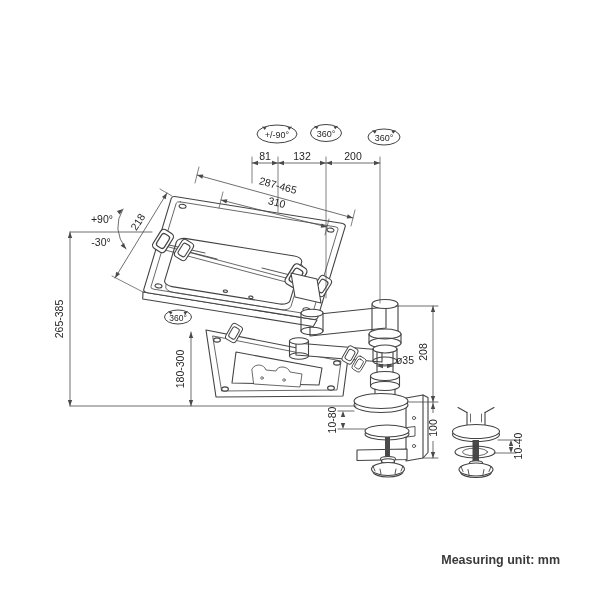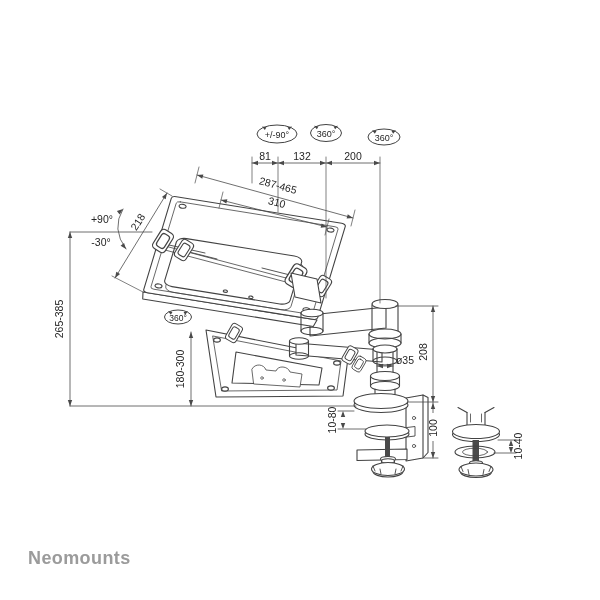--- a/index.html
+++ b/index.html
@@ -259,14 +259,14 @@
     <text transform="translate(336,420) rotate(-90)">10-80</text>
     <text x="405" y="364">ø35</text>
     <text transform="translate(521.5,446) rotate(-90)">10-40</text>
     <text class="badge" x="277" y="137.5">+/-90°</text>
     <text class="badge" x="326" y="136.5">360°</text>
     <text class="badge" x="384" y="140.5">360°</text>
     <text class="badge-sm" x="178" y="320.5">360°</text>
   </g>
 </svg>
 
-<div class="brand">Neomounts</div>
+<div class="note">Measuring unit: mm</div>
 </div>
 
 </body></html>

